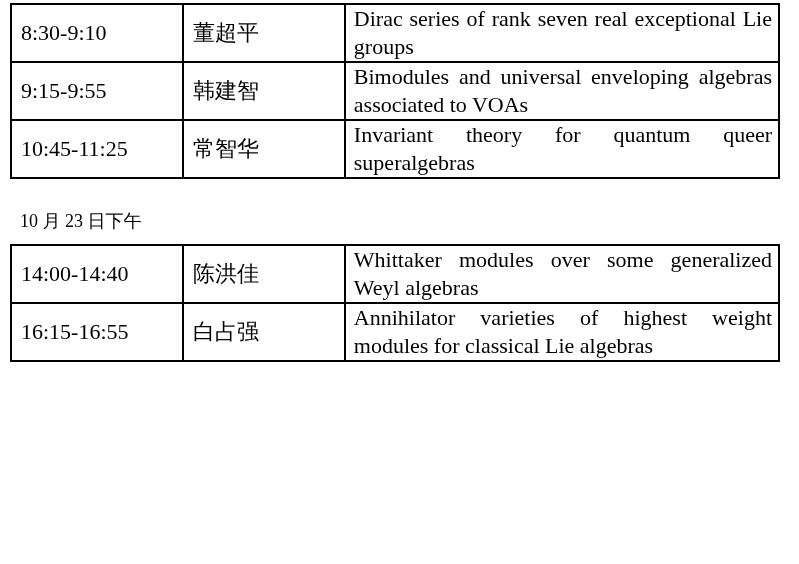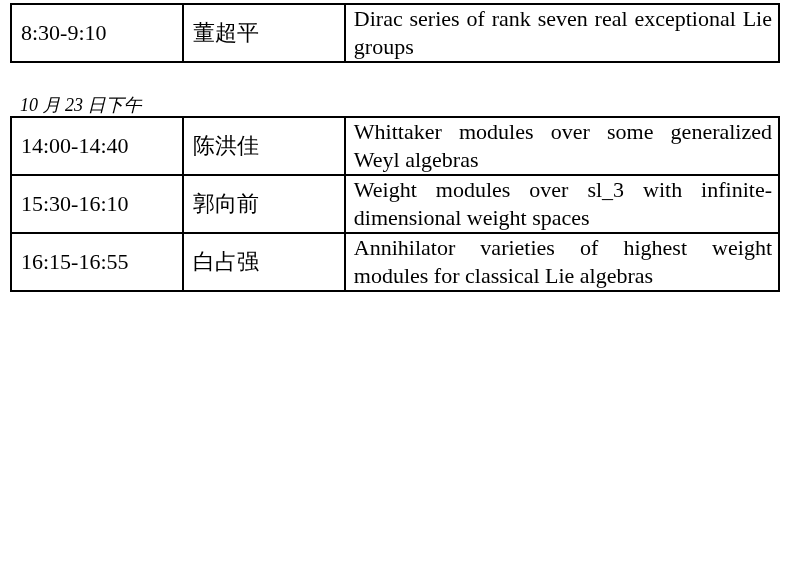--- a/index.html
+++ b/index.html
@@ -20,22 +20,21 @@
   .session-heading {
     font-size: 18px;
     line-height: 22px;
     font-weight: normal;
     margin: 0 0 2px 0;
     padding-left: 10px;
     white-space: pre;
   }
   .session-heading.second {
     margin-top: 31px;
-    margin-bottom: 0;
-    font-style: italic;
+    margin-bottom: 12px;
   }
   table.schedule {
     border-collapse: collapse;
     table-layout: fixed;
     width: 770px;
   }
   table.schedule td {
     border: 2px solid #000000;
     vertical-align: middle;
     font-size: 22px;
@@ -68,38 +67,43 @@
 <div class="page">
 
 
   <table class="schedule">
     <tbody>
       <tr>
         <td class="col-time">8:30-9:10</td>
         <td class="col-speaker">董超平</td>
         <td class="col-title">Dirac series of rank seven real exceptional Lie groups</td>
       </tr>
+      <tr>
+        <td class="col-time">9:15-9:55</td>
+        <td class="col-speaker">韩建智</td>
+        <td class="col-title">Bimodules and universal enveloping algebras associated to VOAs</td>
+      </tr>
+      <tr>
+        <td class="col-time">10:45-11:25</td>
+        <td class="col-speaker">常智华</td>
+        <td class="col-title">Invariant theory for quantum queer superalgebras</td>
+      </tr>
     </tbody>
   </table>
 
   <div class="session-heading second">10 月 23 日下午</div>
 
   <table class="schedule">
     <tbody>
       <tr>
         <td class="col-time">14:00-14:40</td>
         <td class="col-speaker">陈洪佳</td>
         <td class="col-title">Whittaker modules over some generalized Weyl algebras</td>
       </tr>
       <tr>
-        <td class="col-time">15:30-16:10</td>
-        <td class="col-speaker">郭向前</td>
-        <td class="col-title">Weight modules over sl_3 with infinite-dimensional weight spaces</td>
-      </tr>
-      <tr>
         <td class="col-time">16:15-16:55</td>
         <td class="col-speaker">白占强</td>
         <td class="col-title">Annihilator varieties of highest weight modules for classical Lie algebras</td>
       </tr>
     </tbody>
   </table>
 
 </div>
 
 </body></html>

